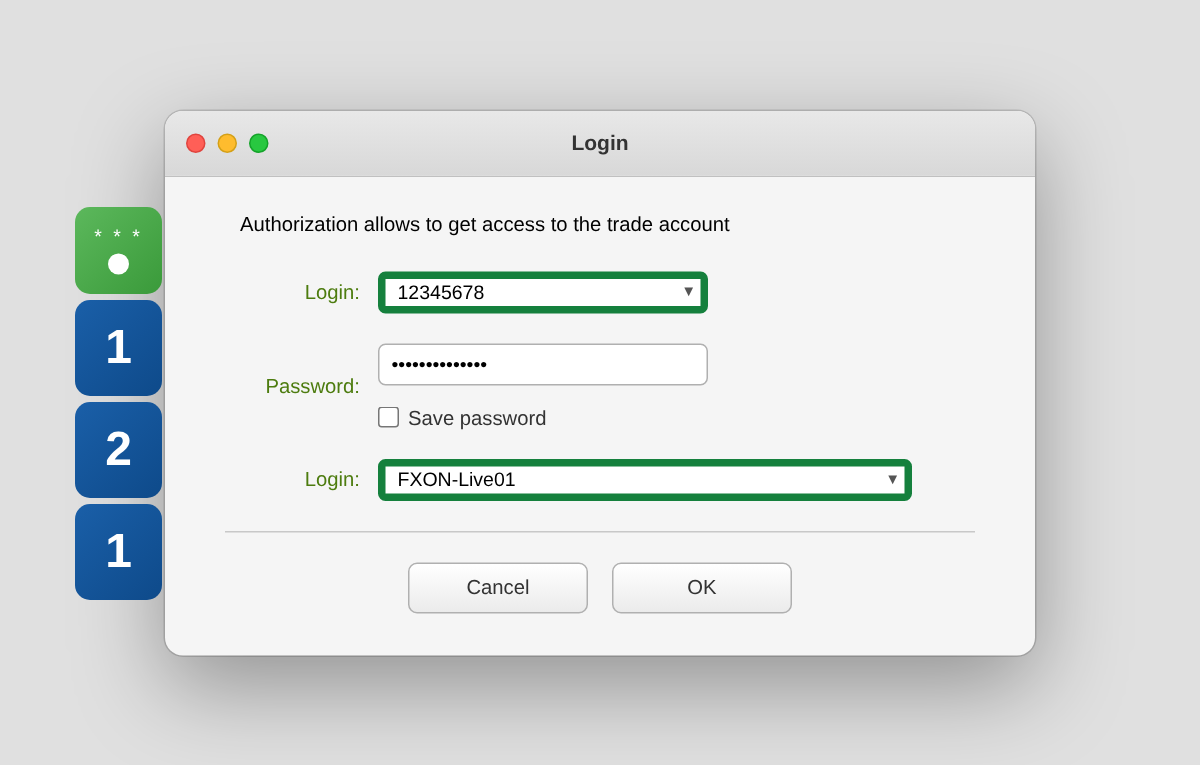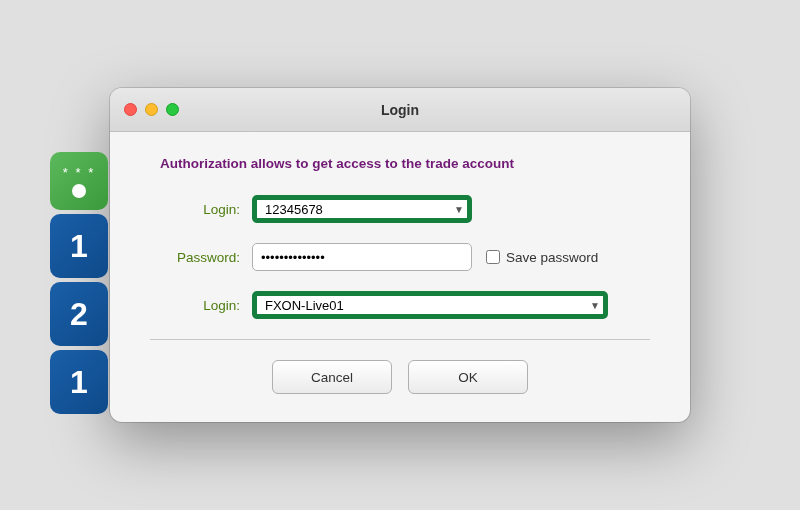--- a/index.html
+++ b/index.html
@@ -114,24 +114,23 @@
     }
 
     .icon-badge-blue .num {
       color: white;
       font-size: 32px;
       font-weight: 700;
     }
 
     .info-text {
       font-size: 13.5px;
-      color: #701a75;
+      color: #000000;
       margin-bottom: 24px;
       padding-left: 10px;
-      font-weight: bold;
     }
 
     .form-row {
       display: flex;
       align-items: center;
       margin-bottom: 20px;
     }
 
     .form-label {
       width: 90px;
@@ -174,22 +173,23 @@
       height: 28px;
       border: 1px solid #b0b0b0;
       border-radius: 5px;
       background: white;
       font-size: 13px;
       padding: 0 8px;
     }
 
     .password-row {
       display: flex;
-      align-items: center;
+      align-items: flex-start;
       gap: 14px;
+      flex-direction: column;
     }
 
     .checkbox-label {
       display: flex;
       align-items: center;
       gap: 6px;
       font-size: 13.5px;
       color: #333;
       cursor: pointer;
     }

